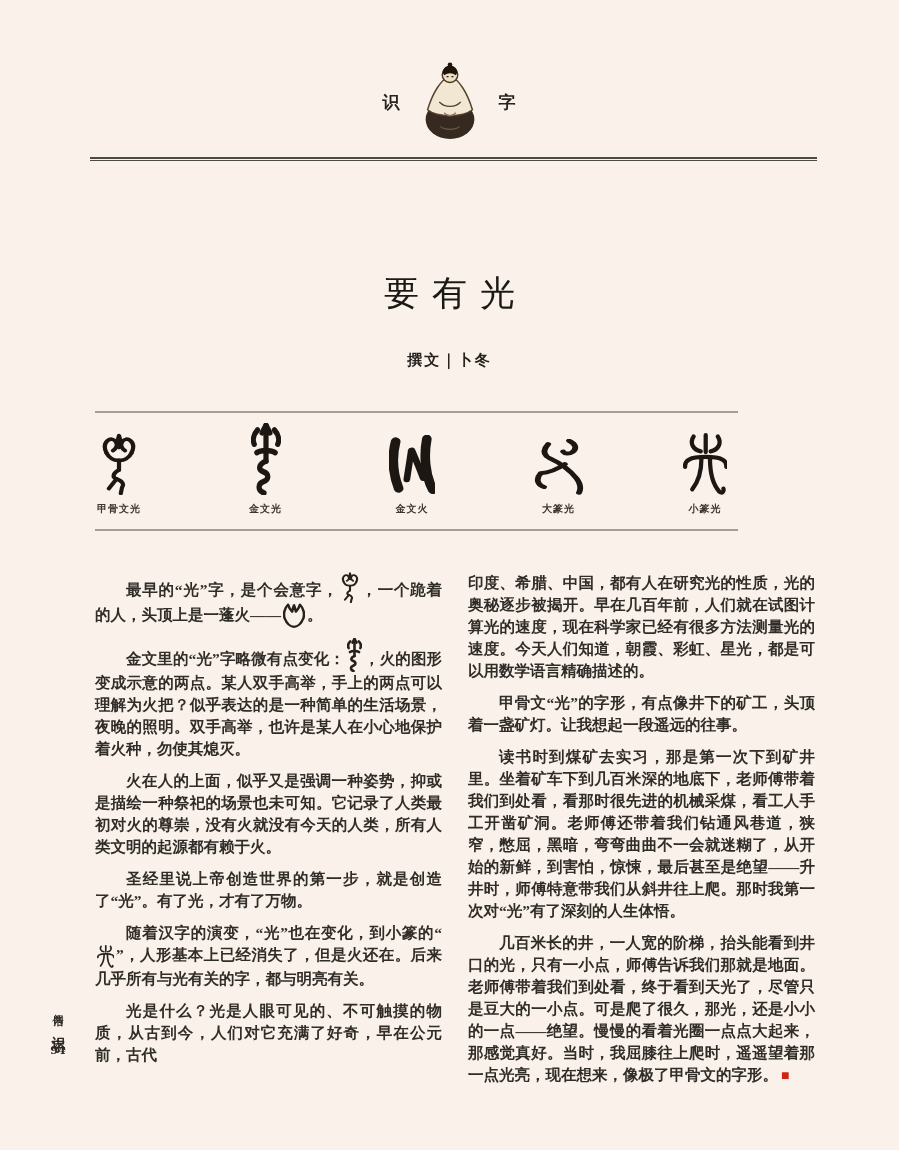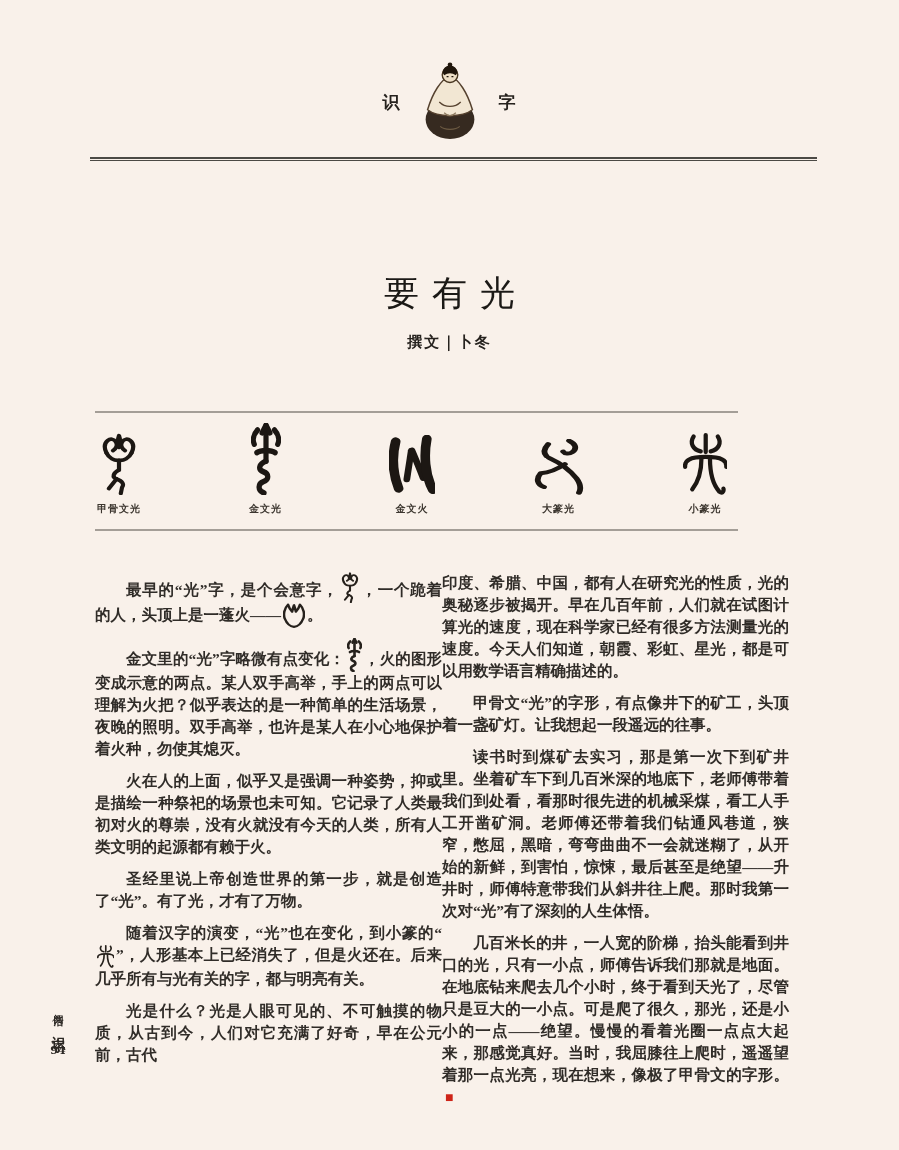--- a/index.html
+++ b/index.html
@@ -15,33 +15,33 @@
   .header{position:absolute;top:62px;left:0;right:0;display:flex;justify-content:center;align-items:center;gap:10px;}
   .header-char{font-size:17px;font-weight:600;color:#26221e;letter-spacing:1px;}
   .emblem{width:78px;height:80px;display:block;}
 
   .double-rule{position:absolute;top:157px;left:90px;width:727px;height:4px;
     border-top:2px solid #4c4a45;border-bottom:1.5px solid #4c4a45;box-sizing:border-box;}
 
   
   .title{position:absolute;top:270px;left:0;right:0;text-align:center;
     font-size:35px;font-weight:400;letter-spacing:13px;text-indent:13px;color:#1b1916;}
-  .byline{position:absolute;top:333px;left:0;right:0;text-align:center;
+  .byline{position:absolute;top:351px;left:0;right:0;text-align:center;
     font-size:15px;font-weight:700;letter-spacing:2px;color:#26221e;}
 
   
   .rule-top{position:absolute;top:411px;left:95px;width:643px;border-top:2px solid #a49e97;}
   .rule-bottom{position:absolute;top:529px;left:95px;width:643px;border-top:2px solid #a49e97;}
   .glyph-row{position:absolute;top:421px;left:72px;width:680px;display:flex;justify-content:space-between;}
   .glyph-cell{width:94px;display:flex;flex-direction:column;align-items:center;}
   .glyph-box{height:74px;display:flex;align-items:flex-end;justify-content:center;color:#1c1713;}
   .glyph-caption{margin-top:7px;font-size:10px;letter-spacing:1px;color:#3c362f;font-weight:600;}
 
   
-  .columns{position:absolute;top:572px;left:95px;width:720px;display:flex;}
+  .columns{position:absolute;top:572px;left:95px;width:720px;display:flex;gap:26px;}
   .col{width:347px;font-size:15.5px;line-height:22px;text-align:justify;
        font-weight:600;color:#302c28;}
   .col p{margin:0 0 10px 0;text-indent:2em;}
   .col p.cont{text-indent:0;}
   .col p:last-child{margin-bottom:0;}
   .iglyph{display:inline-block;vertical-align:-8px;color:#26211c;margin:0 2px;}
   .endmark{color:#ce2418;font-size:14px;margin-left:3px;}
 
   
   .footer{position:absolute;left:42px;top:1006px;width:32px;display:flex;
@@ -194,21 +194,21 @@
             <use href="#sym-seal-small-light"></use>
           </svg><span>”，人形基本上已经消失了，但是火还在。后来几乎所有与光有关的字，都与明亮有关。</span>
       </p>
       <p><span>光是什么？光是人眼可见的、不可触摸的物质，从古到今，人们对它充满了好奇，早在公元前，古代</span></p>
     </div>
     <div class="col">
       <p class="cont"><span>印度、希腊、中国，都有人在研究光的性质，光的奥秘逐步被揭开。早在几百年前，人们就在试图计算光的速度，现在科学家已经有很多方法测量光的速度。今天人们知道，朝霞、彩虹、星光，都是可以用数学语言精确描述的。</span></p>
       <p><span>甲骨文“光”的字形，有点像井下的矿工，头顶着一盏矿灯。让我想起一段遥远的往事。</span></p>
       <p><span>读书时到煤矿去实习，那是第一次下到矿井里。坐着矿车下到几百米深的地底下，老师傅带着我们到处看，看那时很先进的机械采煤，看工人手工开凿矿洞。老师傅还带着我们钻通风巷道，狭窄，憋屈，黑暗，弯弯曲曲不一会就迷糊了，从开始的新鲜，到害怕，惊悚，最后甚至是绝望——升井时，师傅特意带我们从斜井往上爬。那时我第一次对“光”有了深刻的人生体悟。</span></p>
       <p>
-        <span>几百米长的井，一人宽的阶梯，抬头能看到井口的光，只有一小点，师傅告诉我们那就是地面。在地底钻来爬去几个小时，终于看到天光了，尽管只是豆大的一小点。可是爬了很久，那光，还是小小的一点——绝望。慢慢的看着光圈一点点大起来，那感觉真好。当时，我屈膝往上爬时，遥遥望着那一点光亮，现在想来，像极了甲骨文的字形。</span><span class="endmark">■</span>
+        <span>几百米长的井，一人宽的阶梯，抬头能看到井口的光，只有一小点，师傅告诉我们那就是地面。老师傅带着我们到处看，终于看到天光了，尽管只是豆大的一小点。可是爬了很久，那光，还是小小的一点——绝望。慢慢的看着光圈一点点大起来，那感觉真好。当时，我屈膝往上爬时，遥遥望着那一点光亮，现在想来，像极了甲骨文的字形。</span><span class="endmark">■</span>
       </p>
     </div>
   </div>
 
   <div class="footer">
     <span class="small-label">阅活</span>
     <span class="slash">∕</span>
     <span class="big-label">识字</span>
     <span class="page-num">94</span>
   </div>

